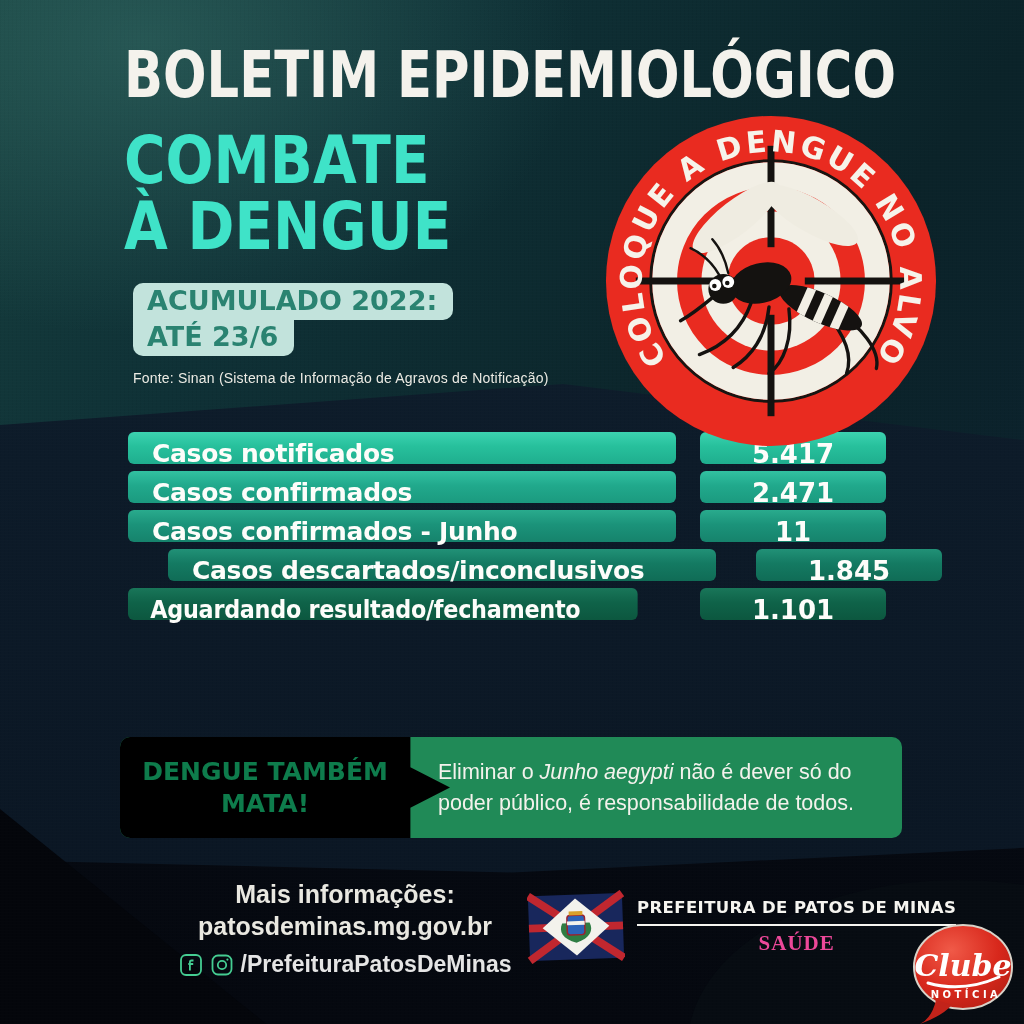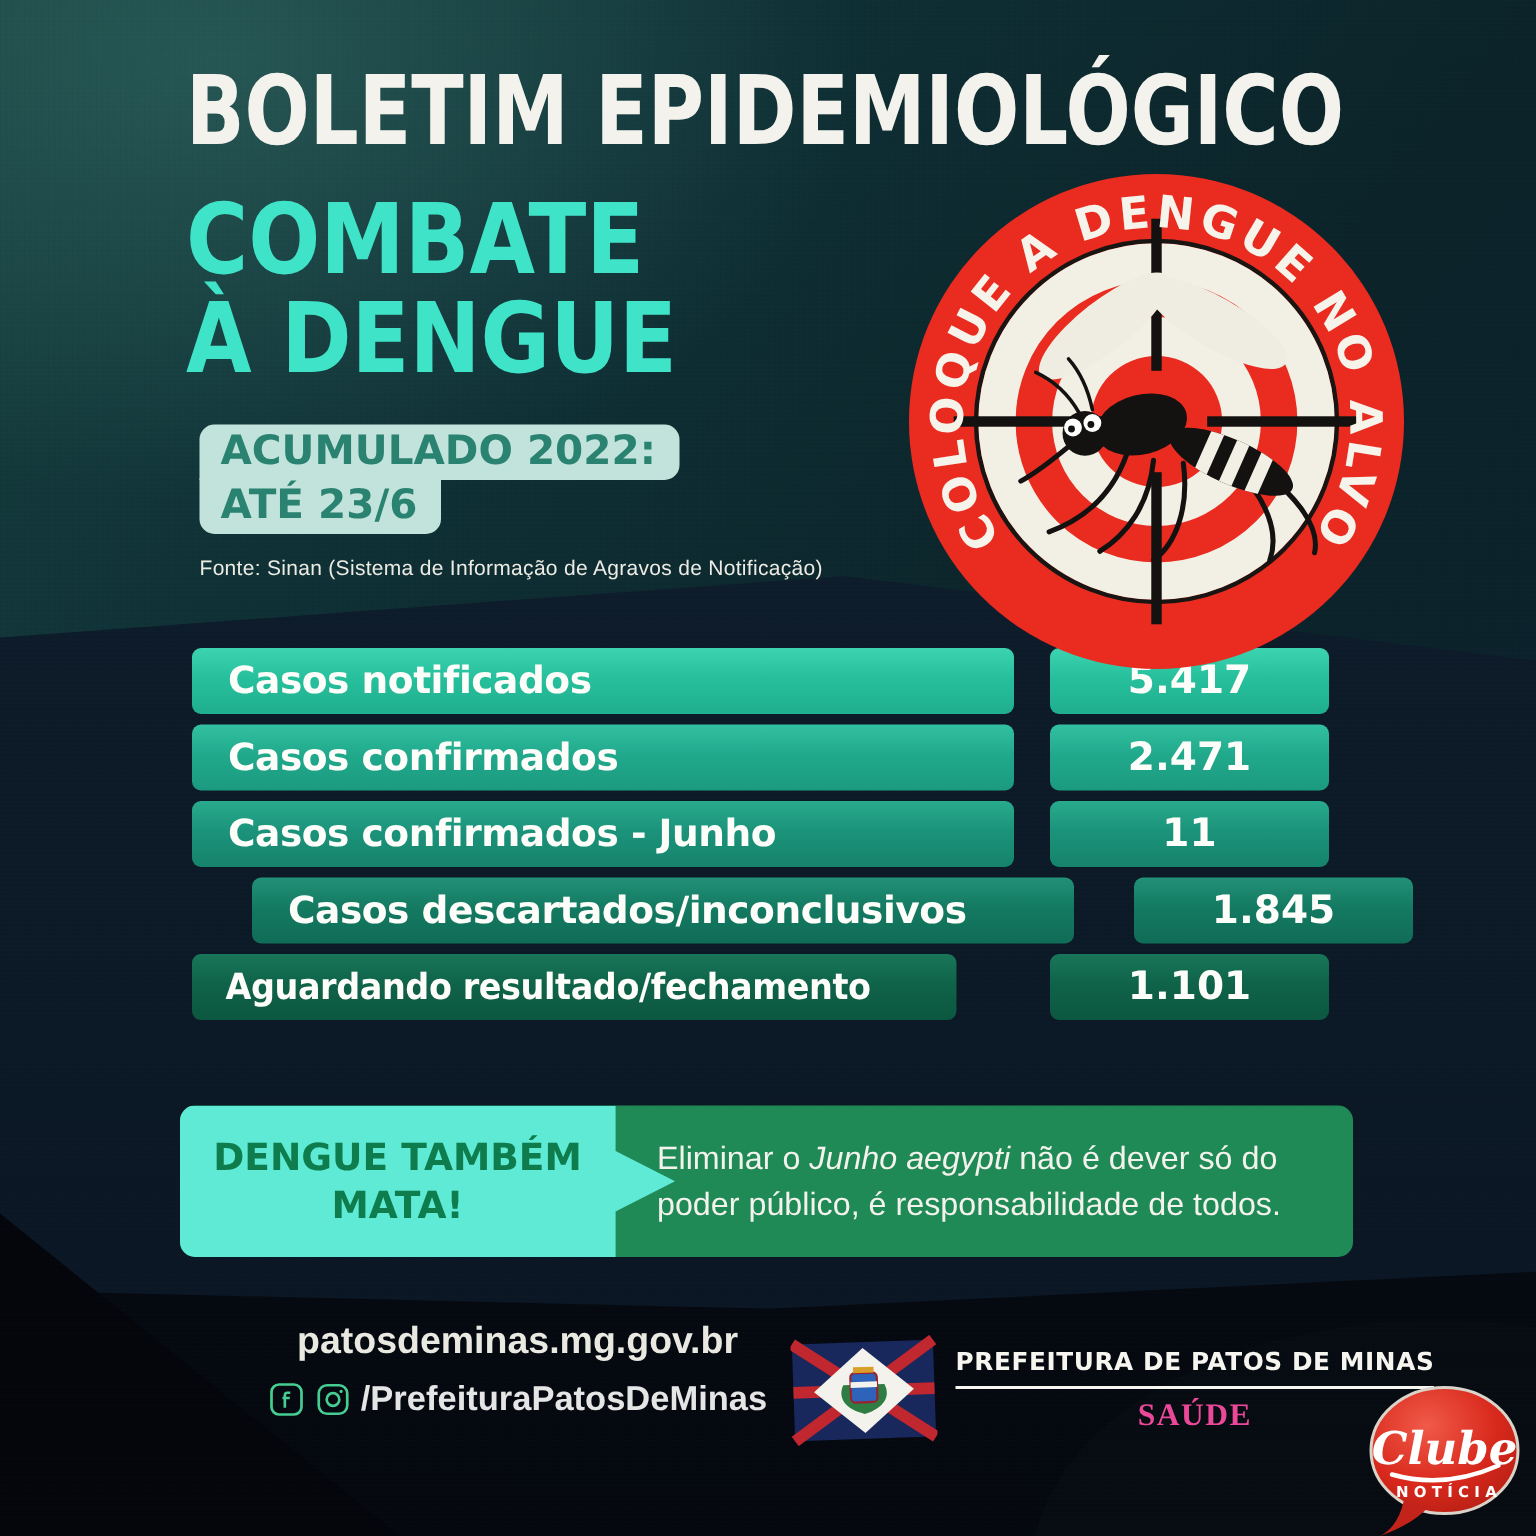--- a/index.html
+++ b/index.html
@@ -62,21 +62,21 @@
   .badge .b1 { border-radius:10px 10px 10px 0; }
   .badge .b2 { border-radius:0 0 10px 10px; margin-top:-1px; display:block; width:max-content; }
   .source-note {
     position:absolute; z-index:5; left:133px; top:370px;
     color:#ecebe4; font-size:14px; font-weight:normal; letter-spacing:.2px;
   }
   
   .target-logo { position:absolute; z-index:6; left:602px; top:112px; width:338px; height:338px; }
   
   .stats { position:absolute; z-index:5; left:128px; top:432px; width:758px; }
-  .t-row { display:flex; height:44px; margin-bottom:7px; }
+  .t-row { display:flex; height:32px; margin-bottom:7px; }
   .t-label {
     flex:0 0 548px; border-radius:6px; color:#fdfdfa;
     font-family:"DejaVu Sans", sans-serif; font-weight:bold; font-size:25px;
     line-height:44px; padding-left:24px; white-space:nowrap; letter-spacing:-.3px;
   }
   .t-value {
     flex:0 0 186px; margin-left:24px; border-radius:6px; color:#fdfdfa;
     font-family:"DejaVu Sans", sans-serif; font-weight:bold; font-size:26px;
     line-height:44px; text-align:center;
   }
@@ -85,21 +85,21 @@
   .r3 .t-label,.r3 .t-value { background:linear-gradient(180deg,#29ab8d 0%,#1b937a 45%,#16836c 100%); }
   .r4 .t-label,.r4 .t-value { background:linear-gradient(180deg,#219177 0%,#147a62 45%,#106c56 100%);margin-left:40px; }
   .r5 .t-label,.r5 .t-value { background:linear-gradient(180deg,#197659 0%,#0f6349 45%,#0c573f 100%); }
   .r5 .t-label { font-size:24px; transform:scaleX(.93); transform-origin:left center; }
   
   .alert {
     position:absolute; z-index:5; left:120px; top:737px; width:782px; height:101px;
     background:#208a57; border-radius:10px; overflow:hidden;
   }
   .alert-left {
-    position:absolute; left:0; top:0; width:330px; height:101px; background:#5eead4;
+    position:absolute; left:0; top:0; width:330px; height:101px; background:#000000;
     clip-path:polygon(0 0, 88% 0, 88% 30%, 100% 50%, 88% 70%, 88% 100%, 0 100%);
     display:flex; flex-direction:column; justify-content:center; align-items:center;
     text-align:center; padding-right:40px;
   }
   .alert-left .hl {
     font-family:"DejaVu Sans", sans-serif; font-weight:bold; font-size:25px;
     line-height:1.25; color:#0e7c4c;
   }
   .alert-msg {
     position:absolute; left:318px; top:0; width:440px; height:101px;
@@ -230,20 +230,21 @@
       <div class="hl">MATA!</div>
     </div>
     <div class="alert-msg">
       <p>
         <span>Eliminar o </span><em>Junho aegypti</em><span> não é dever só do poder público, é responsabilidade de todos.</span>
       </p>
     </div>
   </div>
 
   <div class="footer-info">
+    <div class="l1">Mais informações:</div>
     <div class="l2">patosdeminas.mg.gov.br</div>
     <div class="social-row">
       <span>
         <svg width="24" height="24" viewBox="0 0 24 24" fill="none" stroke="#45cd92" stroke-width="1.8">
           <rect x="2" y="2" width="20" height="20" rx="5"></rect>
           <path d="M14.5 7.5 h-2 c-1 0 -1.6 .7 -1.6 1.7 V11 h-1.6 M10.9 11 v6.5 M10.9 11 h3.3"></path>
         </svg>
       </span>
       <span>
         <svg width="24" height="24" viewBox="0 0 24 24" fill="none" stroke="#45cd92" stroke-width="1.8">

